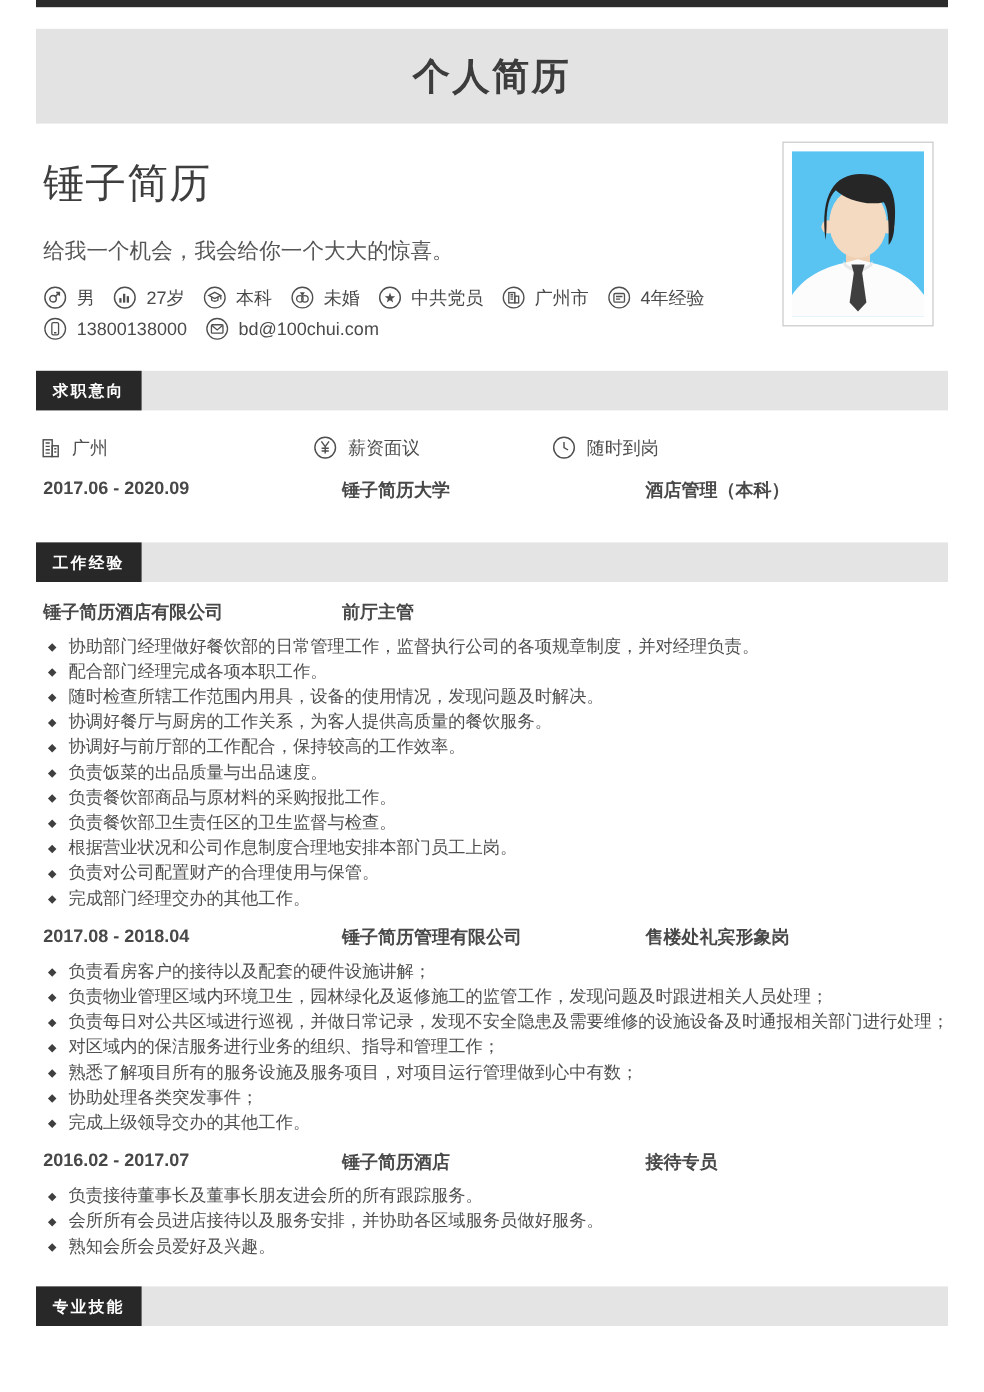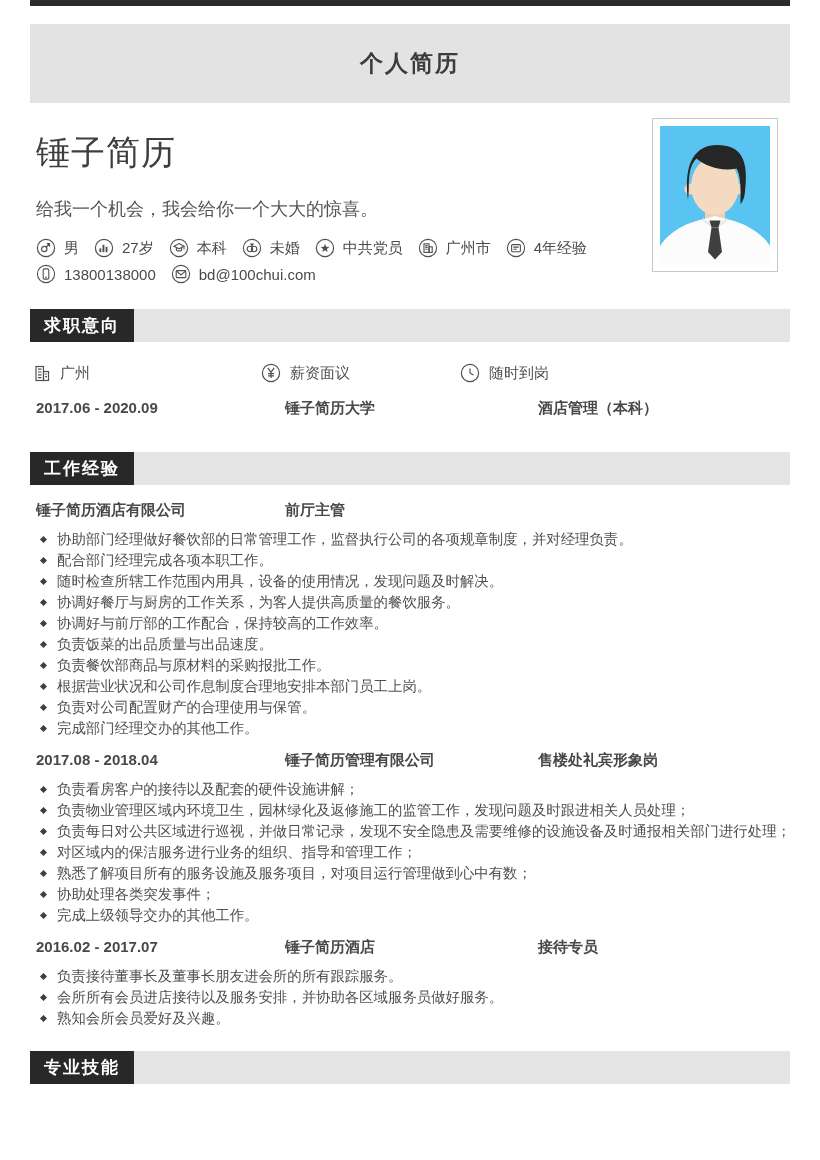--- a/index.html
+++ b/index.html
@@ -1,34 +1,34 @@
 <!DOCTYPE html>
 <html><head>
 <meta charset="utf-8">
 <style>
   html,body{margin:0;padding:0;background:#fff;}
   .page{width:820px;height:1160px;background:#fff;overflow:hidden;position:relative;
         font-family:"Liberation Sans","DejaVu Sans",sans-serif;color:#4a4a4a;}
   .inner{margin:0 30px;}
   .topbar{height:6px;background:#2b2b2b;}
   .banner{margin-top:18px;height:79px;background:#e3e3e3;display:flex;align-items:center;
-          justify-content:center;font-size:23px;font-weight:700;color:#3c3c3c;letter-spacing:2px;}
+          justify-content:center;font-size:31px;font-weight:700;color:#3c3c3c;letter-spacing:2px;}
   .header{position:relative;height:206px;padding:0 6px;}
   .name{padding-top:27px;font-size:34px;color:#3e3e3e;font-weight:400;letter-spacing:1px;}
   .tagline{margin-top:21px;font-size:18px;color:#555;}
   .inforow{margin-top:17px;display:flex;align-items:center;column-gap:15px;font-size:15px;color:#4a4a4a;flex-wrap:nowrap;}
   .inforow.second{margin-top:6px;}
   .infoitem{display:flex;align-items:center;gap:8px;white-space:nowrap;}
   .icon svg{display:block;}
   .avatar{position:absolute;right:12px;top:15px;width:126px;height:154px;box-sizing:border-box;
           background:#fff;border:1px solid #c8c8c8;padding:7px;}
   .avatar svg{display:block;width:110px;height:138px;}
   .secbar{height:33px;background:#e4e4e4;position:relative;}
   .seclabel{position:absolute;left:0;top:0;bottom:0;background:#282828;color:#fff;display:flex;
-            align-items:center;padding:0 14px;font-size:17px;font-weight:700;letter-spacing:2px;}
+            align-items:center;padding:0 14px;font-size:13px;font-weight:700;letter-spacing:2px;}
   .intent{margin-top:21px;display:grid;grid-template-columns:227px 199px 229px 1fr;
           padding:0 4px;align-items:center;font-size:15px;color:#4f4f4f;}
   .intent .cell{display:flex;align-items:center;gap:9px;white-space:nowrap;}
   .mt33{margin-top:33px;} .mt34{margin-top:34px;} .mt22{margin-top:22px;}
   .edurow,.jobhead{margin-top:16px;display:grid;grid-template-columns:249px 253px 1fr;
           padding:0 6px;font-weight:700;font-size:15px;color:#484848;white-space:nowrap;}
   .jobhead.later{margin-top:12px;}
   .duties{list-style:none;margin:9px 0 0 0;padding:0 0 0 6px;}
   .duties li{position:relative;padding-left:21px;line-height:21px;font-size:14.4px;color:#4f4f4f;white-space:nowrap;}
   .duties li::before{content:"";position:absolute;left:5px;top:8px;width:5px;height:5px;
@@ -212,20 +212,21 @@
       <span>前厅主管</span>
     </div>
     <ul class="duties">
       <li>协助部门经理做好餐饮部的日常管理工作，监督执行公司的各项规章制度，并对经理负责。</li>
       <li>配合部门经理完成各项本职工作。</li>
       <li>随时检查所辖工作范围内用具，设备的使用情况，发现问题及时解决。</li>
       <li>协调好餐厅与厨房的工作关系，为客人提供高质量的餐饮服务。</li>
       <li>协调好与前厅部的工作配合，保持较高的工作效率。</li>
       <li>负责饭菜的出品质量与出品速度。</li>
       <li>负责餐饮部商品与原材料的采购报批工作。</li>
+      <li>负责餐饮部卫生责任区的卫生监督与检查。</li>
       <li>根据营业状况和公司作息制度合理地安排本部门员工上岗。</li>
       <li>负责对公司配置财产的合理使用与保管。</li>
       <li>完成部门经理交办的其他工作。</li>
     </ul>
 
     <div class="jobhead later">
       <span>2017.08 - 2018.04</span>
       <span>锤子简历管理有限公司</span>
       <span>售楼处礼宾形象岗</span>
     </div>

